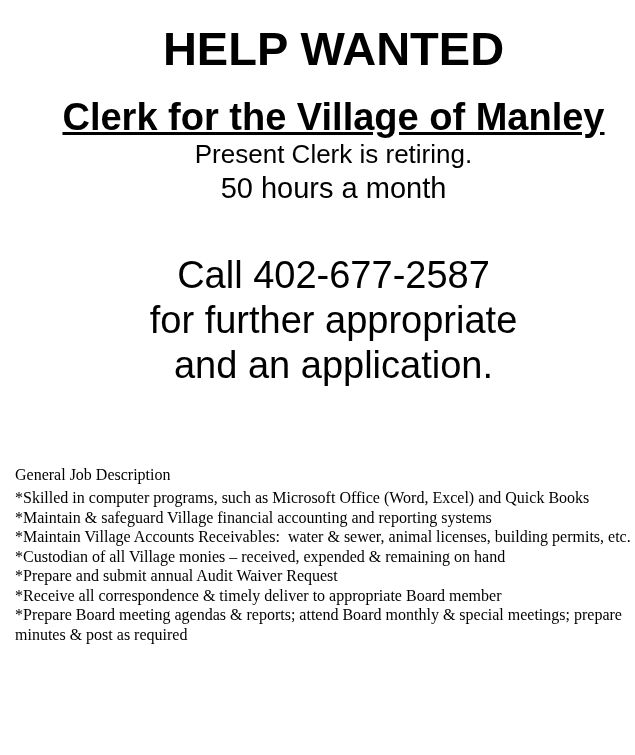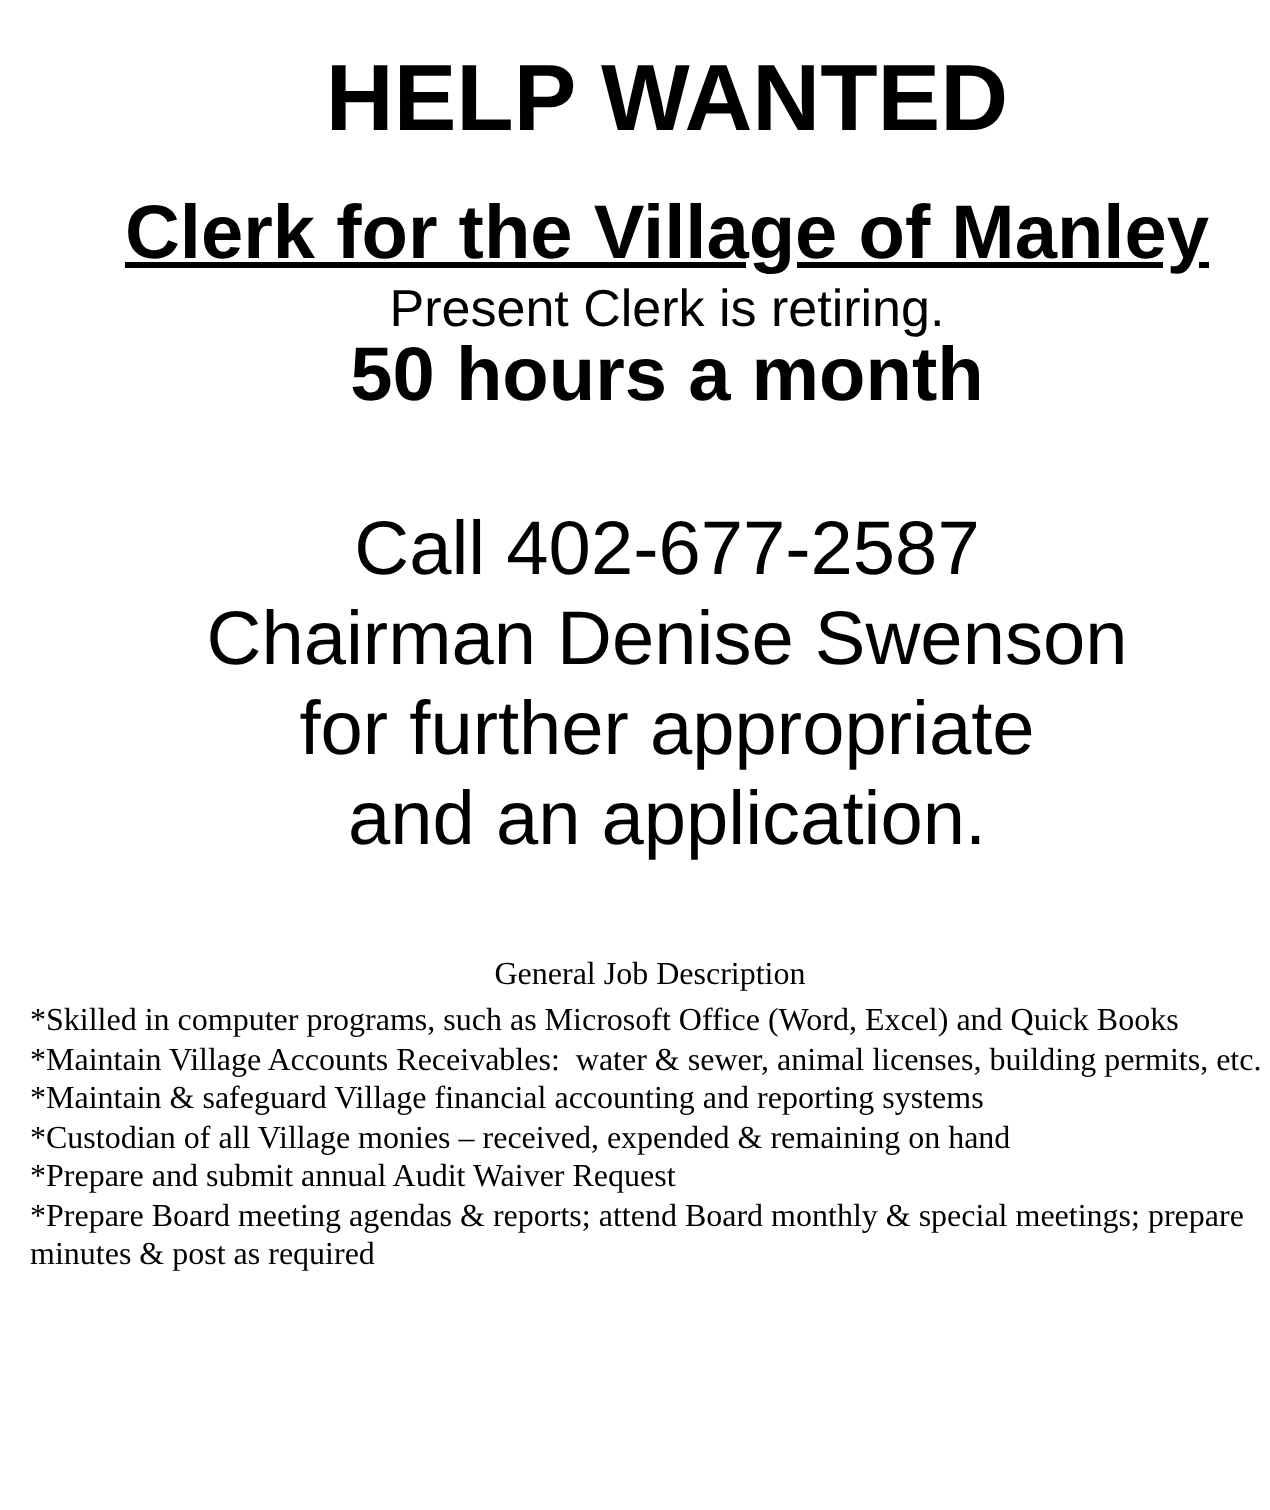--- a/index.html
+++ b/index.html
@@ -34,39 +34,37 @@
     line-height: 44px;
     margin-top: 19px;
     text-decoration: underline;
   }
   .retiring-note {
     font-size: 26px;
     line-height: 31px;
     text-align: center;
   }
   .hours-line {
-    font-size: 38px;
+    font-size: 29px;
     line-height: 37px;
-    font-weight: bold;
   }
   .contact-block {
     margin-top: 46px;
     font-size: 38px;
     line-height: 45px;
   }
   .job-desc {
     font-family: "Liberation Serif", serif;
     font-size: 16px;
     line-height: 19.5px;
     padding-left: 15px;
     text-align: left;
   }
   .job-desc-heading {
-    margin-top: 45px;
-    text-align: center;
+    margin-top: 77px;
   }
   .job-desc-list {
     margin-top: 4px;
   }
   .job-desc-item {
     white-space: pre;
   }
 </style>
 </head>
 <body>
@@ -76,32 +74,32 @@
   <div class="headline center">HELP WANTED</div>
 
   <div class="position-title center">Clerk for the Village of Manley</div>
 
   <div class="retiring-note center">Present Clerk is retiring.</div>
 
   <div class="hours-line center">50 hours a month</div>
 
   <div class="contact-block center">
     <div>Call 402-677-2587</div>
-    <div>Chairman Denise Swenson</div>
     <div>for further appropriate</div>
     <div>and an application.</div>
   </div>
 
   <div class="job-desc">
     <div class="job-desc-heading">General Job Description</div>
 
     <div class="job-desc-list">
       <div class="job-desc-item">*Skilled in computer programs, such as Microsoft Office (Word, Excel) and Quick Books</div>
+      <div class="job-desc-item">*Maintain &amp; safeguard Village financial accounting and reporting systems</div>
       <div class="job-desc-item">*Maintain Village Accounts Receivables:  water &amp; sewer, animal licenses, building permits, etc.</div>
-      <div class="job-desc-item">*Maintain &amp; safeguard Village financial accounting and reporting systems</div>
       <div class="job-desc-item">*Custodian of all Village monies – received, expended &amp; remaining on hand</div>
       <div class="job-desc-item">*Prepare and submit annual Audit Waiver Request</div>
+      <div class="job-desc-item">*Receive all correspondence &amp; timely deliver to appropriate Board member</div>
       <div class="job-desc-item">*Prepare Board meeting agendas &amp; reports; attend Board monthly &amp; special meetings; prepare
 minutes &amp; post as required</div>
     </div>
   </div>
 
 </div>
 
 </body></html>

